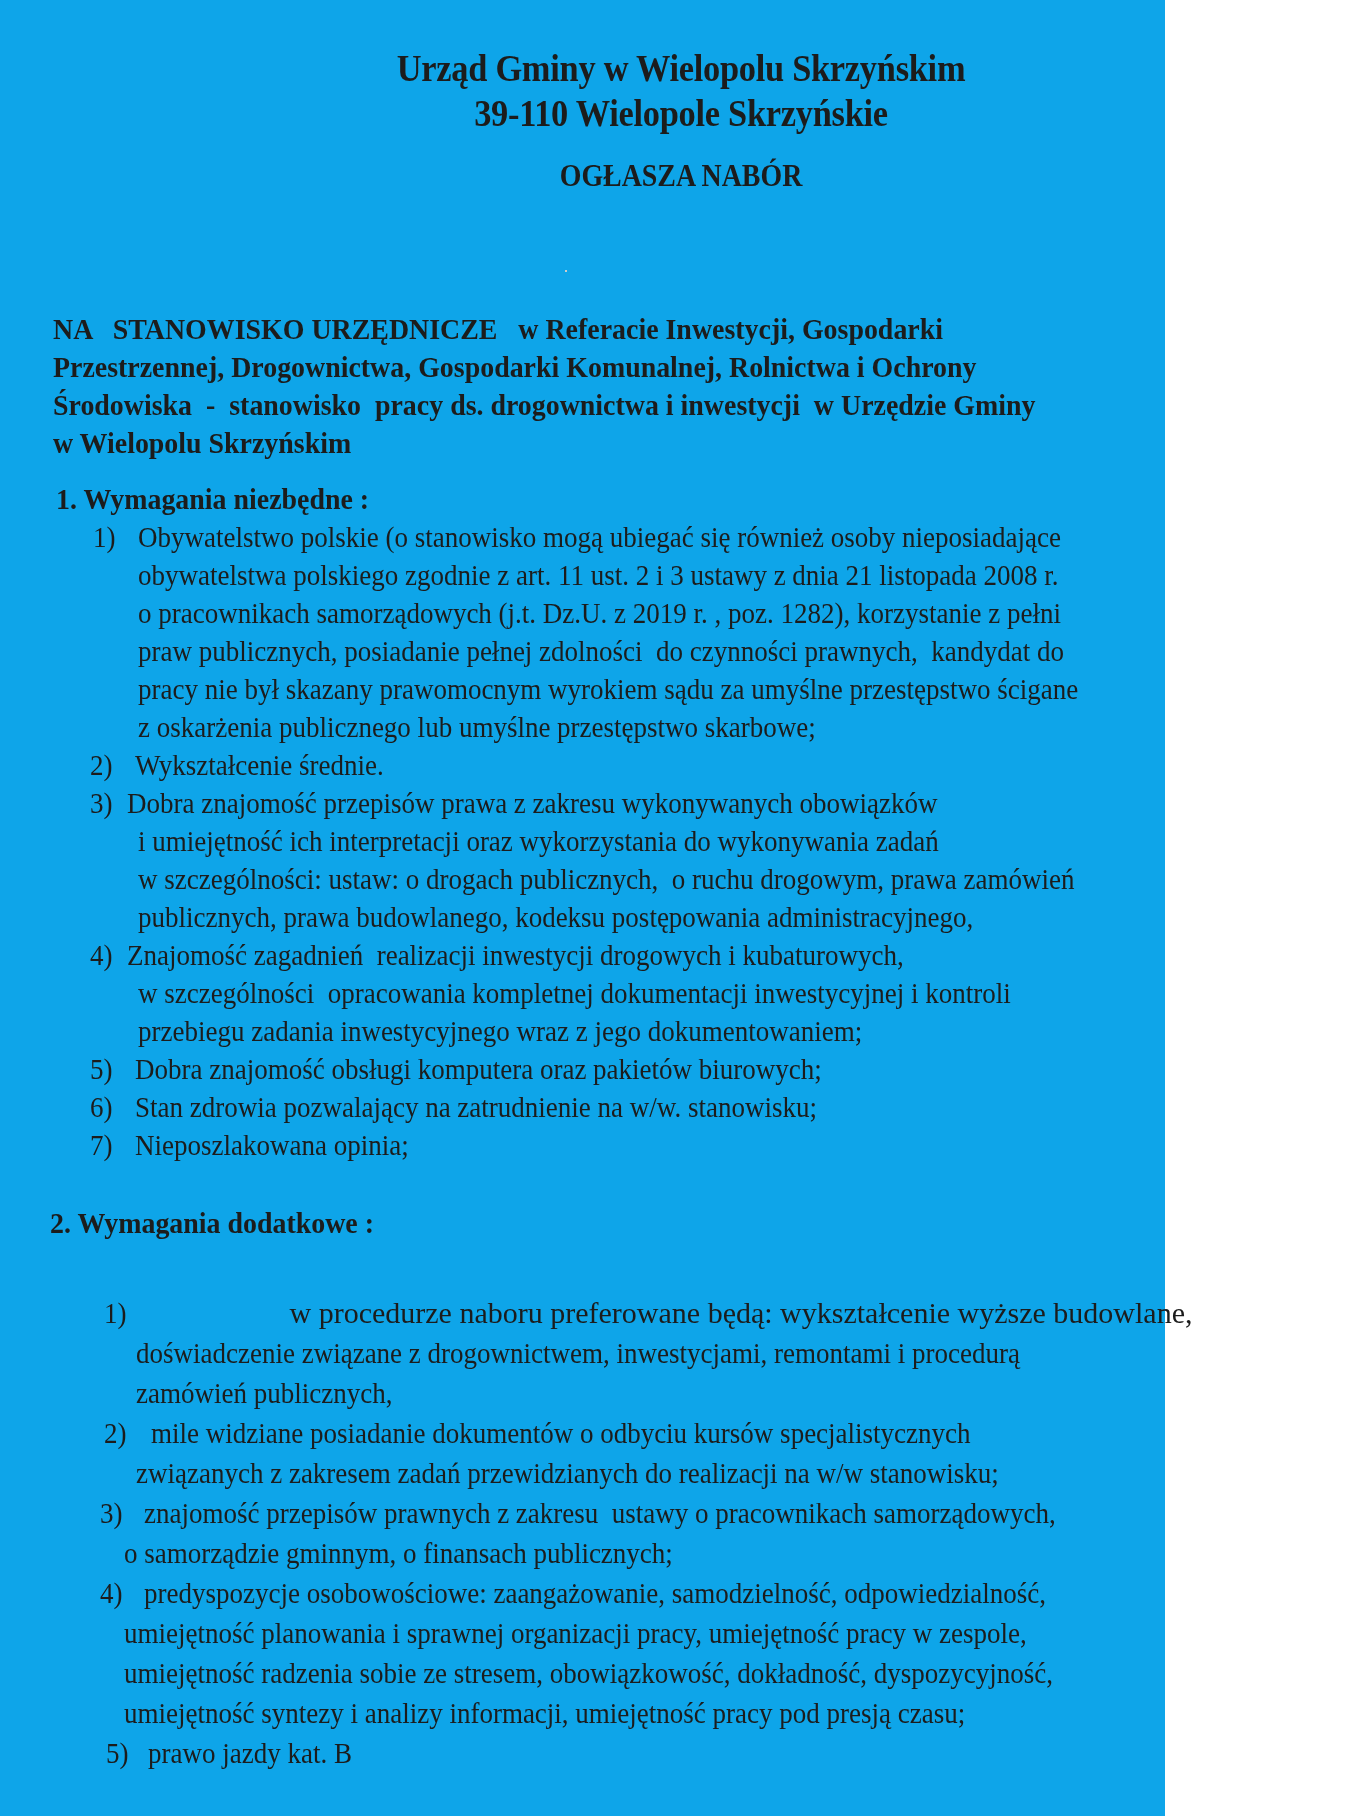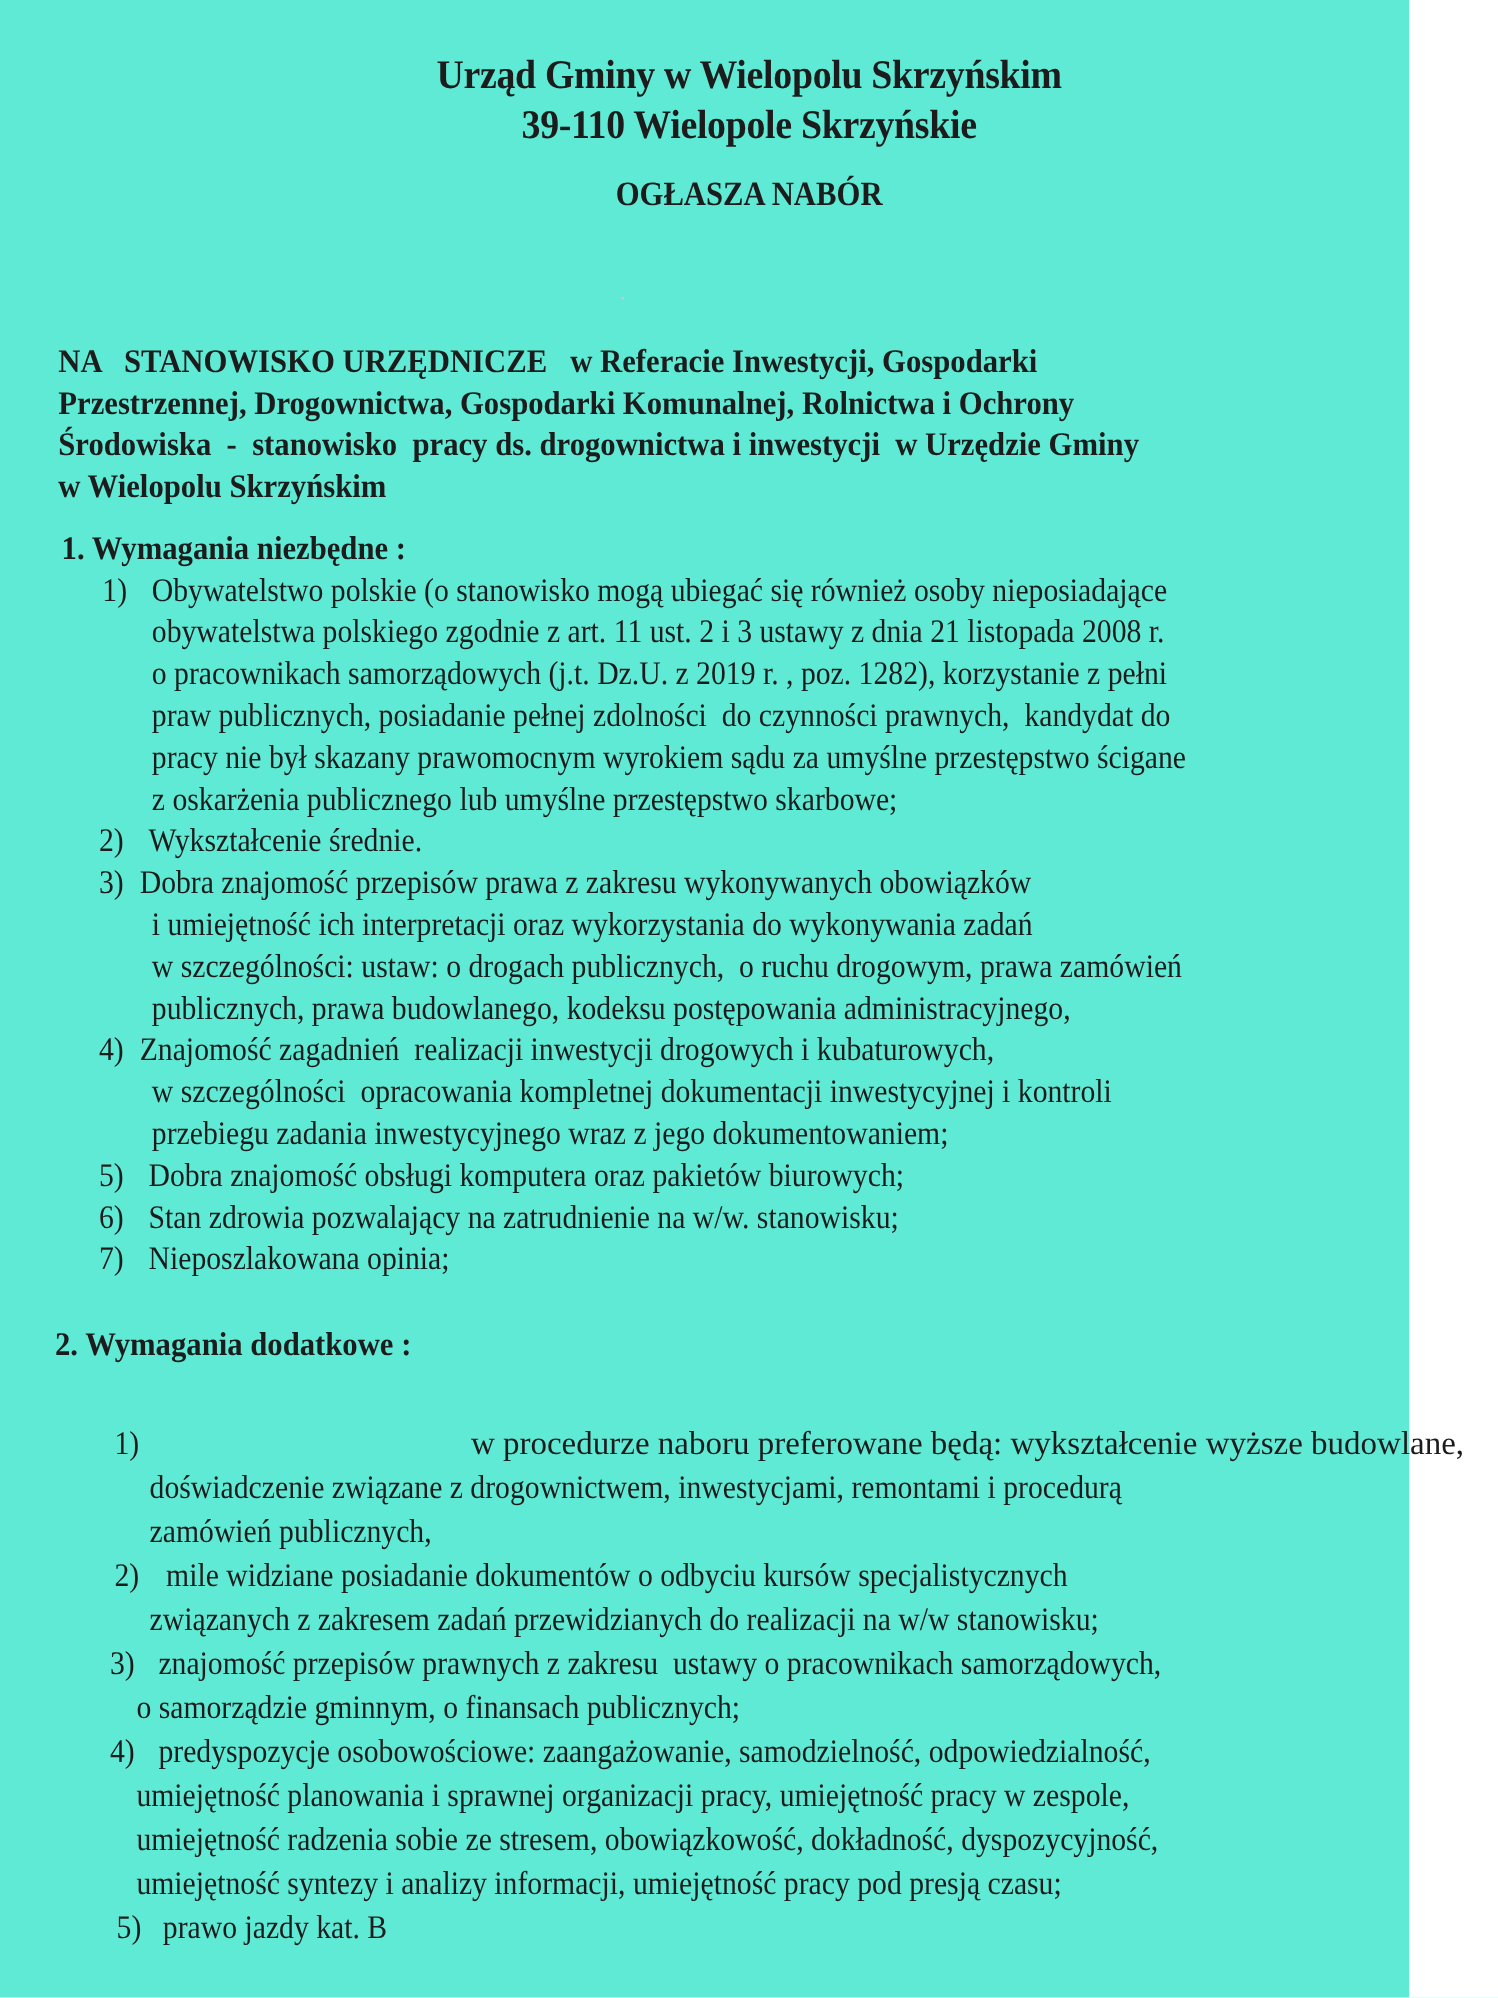--- a/index.html
+++ b/index.html
@@ -1,28 +1,28 @@
 <!DOCTYPE html>
 <html><head>
   <meta charset="utf-8">
   <style>
     html, body { margin: 0; padding: 0; background: #ffffff; }
     body {
       width: 1362px; height: 1816px; position: relative; overflow: hidden;
       font-family: "Liberation Serif", "DejaVu Serif", serif;
       color: #1c1c1c;
     }
-    .page { position: absolute; left: 0; top: 0; width: 1281px; height: 1816px; background: #5eead4; }
+    .page { position: absolute; left: 0; top: 0; width: 1165px; height: 1816px; background: #0ea5e9; }
     .line { position: absolute; white-space: nowrap; line-height: 1; }
     .center { left: 0; width: 1362px; text-align: center; }
     .title { font-weight: bold; font-size: 37px; letter-spacing: -0.3px; transform: scaleX(0.93); transform-origin: center; }
     .sub { font-weight: bold; font-size: 31px; transform: scaleX(0.9); transform-origin: center; }
     .bold { font-weight: bold; font-size: 30px; transform-origin: left; transform: scaleX(0.93); }
     .body { font-size: 30px; transform-origin: left; transform: scaleX(0.9); }
-    .just { display: flex; justify-content: flex-end; transform: none; }
+    .just { display: flex; justify-content: center; transform: none; }
     .dot { position: absolute; left: 565px; top: 270px; width: 2px; height: 2px; background: #ccc; }
   </style>
 </head>
 <body>
 
 <div class="page">
   <div class="dot"></div>
 
   <div class="line center title" style="top:50px;">Urząd Gminy w Wielopolu Skrzyńskim</div>
   <div class="line center title" style="top:95px;">39-110 Wielopole Skrzyńskie</div>

